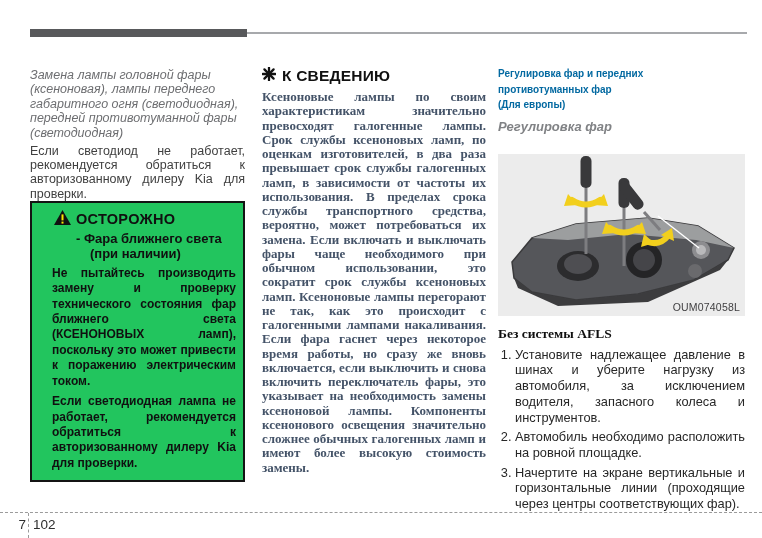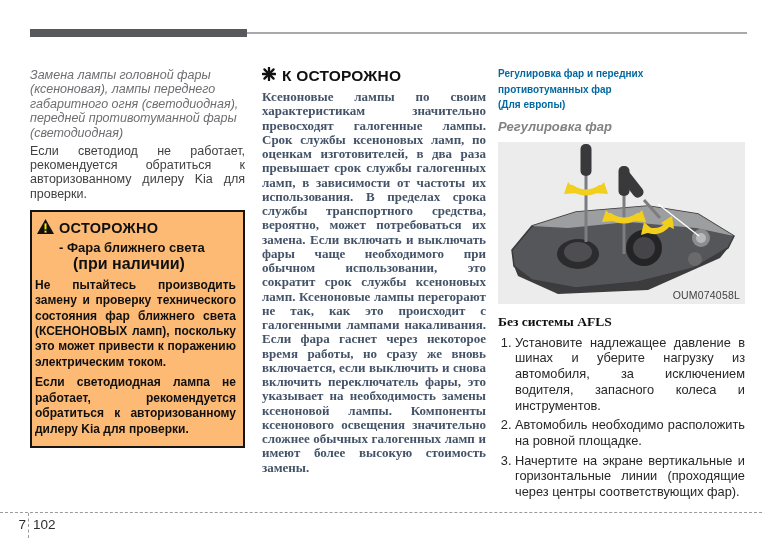--- a/index.html
+++ b/index.html
@@ -16,35 +16,35 @@
   .col { position:absolute; top:64px; }
   .col1 { left:30px;  width:215px; }
   .col2 { left:262px; width:224px; }
   .col3 { left:498px; width:247px; }
 
   .ml { white-space:pre-line; }
 
   .lead-head { font-size:12.5px; font-weight:normal; font-style:italic; color:#6d6e71; line-height:14.4px; margin-top:4px; }
   .lead-body { font-size:12.5px; color:#404040; line-height:14.2px; text-align:justify; margin-top:4px; }
 
-  .warnbox { margin-top:9px; background:#fdba74; border:2px solid #141414; padding:7px 7px 9px 3px; color:#101010; }
+  .warnbox { background:#22c55e; border:2px solid #141414; padding:7px 7px 9px 20px; color:#101010; }
   .warn-titlerow { display:flex; align-items:center; gap:5px; padding-left:2px; }
   .warn-title { font-size:14.5px; font-weight:bold; letter-spacing:.3px; }
   .warn-sub1 { font-size:13px; font-weight:bold; padding-left:24px; margin-top:2px; }
-  .warn-sub2 { font-size:16px; font-weight:bold; padding-left:38px; }
+  .warn-sub2 { font-size:13px; font-weight:bold; padding-left:38px; }
   .warn-p { font-size:12px; font-weight:bold; line-height:15.4px; text-align:justify; margin-top:5px; }
 
   .info-titlerow { display:flex; align-items:center; gap:6px; margin-top:3px; }
   .info-title { font-size:15.5px; font-weight:bold; color:#101010; letter-spacing:.2px; }
   .info-body { margin-top:5px; font-family:"Liberation Serif", serif; font-weight:bold; font-size:13px; color:#445368; line-height:14.25px; text-align:justify; }
 
   .r-head { font-size:10px; font-weight:bold; color:#0369a1; line-height:15.6px; margin-top:2px; }
   .r-sub  { font-size:13px; font-weight:bold; font-style:italic; color:#808285; margin-top:6px; }
 
-  .figure { position:relative; margin-top:8px; width:247px; height:162px; background:#ececec; }
+  .figure { position:relative; margin-top:20px; width:247px; height:162px; background:#ececec; }
   .fig-cap { position:absolute; right:5px; bottom:3px; font-size:10.5px; color:#414042; letter-spacing:.2px; }
 
   .afls-title { margin-top:10px; font-family:"Liberation Serif", serif; font-weight:bold; font-size:13.5px; color:#101010; }
   ol.steps { margin-top:5px; padding-left:17px; }
   ol.steps li { font-size:12.8px; color:#272727; line-height:15.7px; text-align:justify; margin-bottom:4px; }
 
   
   .foot-rule { position:absolute; left:0; top:512px; width:762px; border-top:1.5px dashed #9b9b9b; }
   .foot-vrule { position:absolute; left:28px; top:513px; height:25px; border-left:1.5px dashed #9b9b9b; }
   .foot-ch { position:absolute; left:14px; top:517px; width:12px; text-align:right; font-size:13.5px; color:#2e2e2e; }
@@ -89,21 +89,21 @@
       <span>
         <svg width="14" height="14" viewBox="0 0 14 14">
           <g stroke="#111111" stroke-width="2.3" stroke-linecap="round">
             <line x1="7" y1="0.8" x2="7" y2="13.2"></line>
             <line x1="0.8" y1="7" x2="13.2" y2="7"></line>
             <line x1="2.4" y1="2.4" x2="11.6" y2="11.6"></line>
             <line x1="11.6" y1="2.4" x2="2.4" y2="11.6"></line>
           </g>
         </svg>
       </span>
-      <span class="info-title">К ОСТОРОЖНО</span>
+      <span class="info-title">К СВЕДЕНИЮ</span>
     </div>
     <div class="info-body">Ксеноновые лампы по своим характеристикам значительно превосходят галогенные лампы. Срок службы ксеноновых ламп, по оценкам изготовителей, в два раза превышает срок службы галогенных ламп, в зависимости от частоты их использования. В пределах срока службы транспортного средства, вероятно, может потребоваться их замена. Если включать и выключать фары чаще необходимого при обычном использовании, это сократит срок службы ксеноновых ламп. Ксеноновые лампы перегорают не так, как это происходит с галогенными лампами накаливания. Если фара гаснет через некоторое время работы, но сразу же вновь включается, если выключить и снова включить переключатель фары, это указывает на необходимость замены ксеноновой лампы. Компоненты ксенонового освещения значительно сложнее обычных галогенных ламп и имеют более высокую стоимость замены.</div>
   </div>
 
   <div class="col col3">
     <div class="r-head ml">Регулировка фар и передних
 противотуманных фар
 (Для европы)</div>
     <div class="r-sub">Регулировка фар</div>
 

